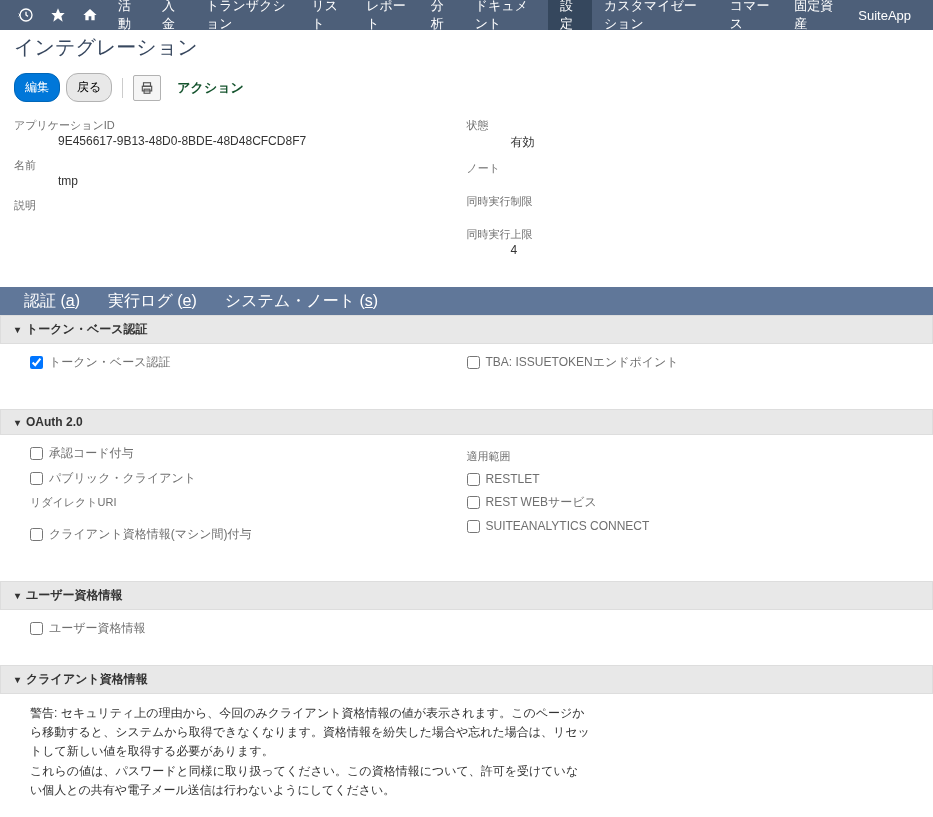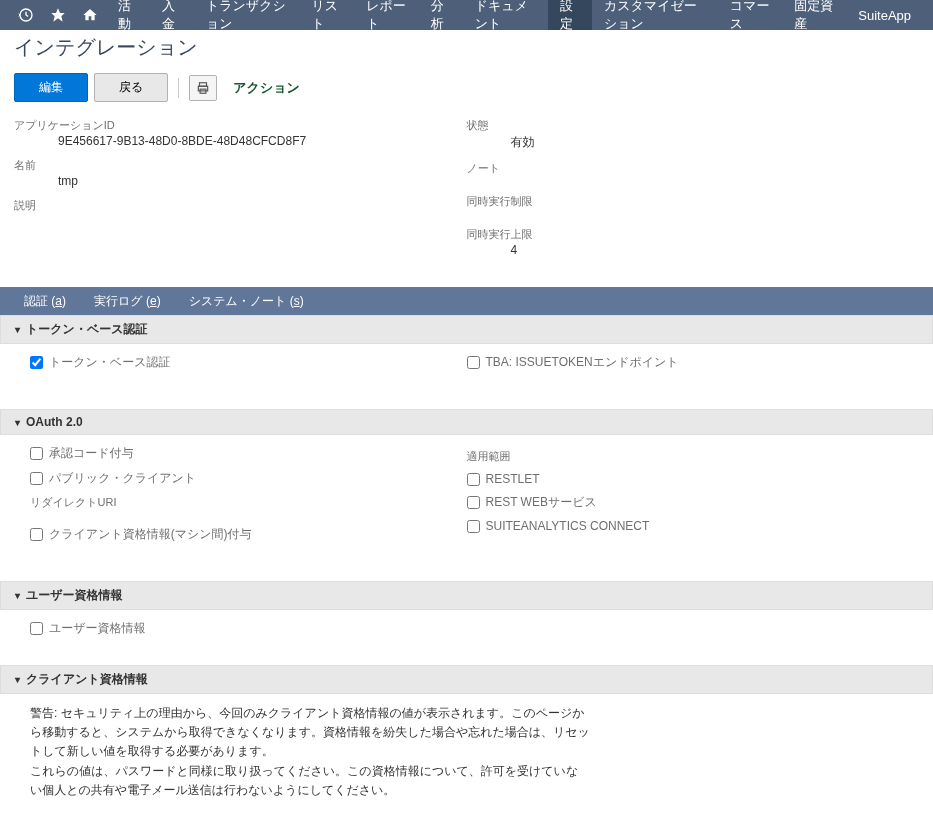--- a/index.html
+++ b/index.html
@@ -45,24 +45,24 @@
     
     .action-bar {
       display: flex;
       align-items: center;
       gap: 6px;
       padding: 8px 14px 12px;
     }
     .btn {
       border: 1px solid #b2b2b2;
       background: #e8e8e8;
-      padding: 5px 24px;
-      font-size: 12px;
-      cursor: pointer;
-      border-radius: 2px;
+      padding: 5px 10px;
+      font-size: 12px;
+      cursor: pointer;
+      border-radius: 12px;
     }
     .btn.primary {
       background: #0077d9;
       border-color: #0066b8;
       color: #fff;
     }
     .action-divider {
       width: 1px;
       height: 20px;
       background: #ccc;
@@ -108,21 +108,21 @@
     .subtabs {
       background: #607799;
       display: flex;
       align-items: center;
       height: 28px;
       padding: 0 10px;
       margin: 0 0 0 0;
     }
     .subtab {
       color: #fff;
-      font-size: 12px;
+      font-size: 16px;
       padding: 0 14px;
       cursor: pointer;
       height: 100%;
       display: flex;
       align-items: center;
     }
     .subtab .underline { text-decoration: underline; }
     
     .section-header {
       background: #e8e8e8;

